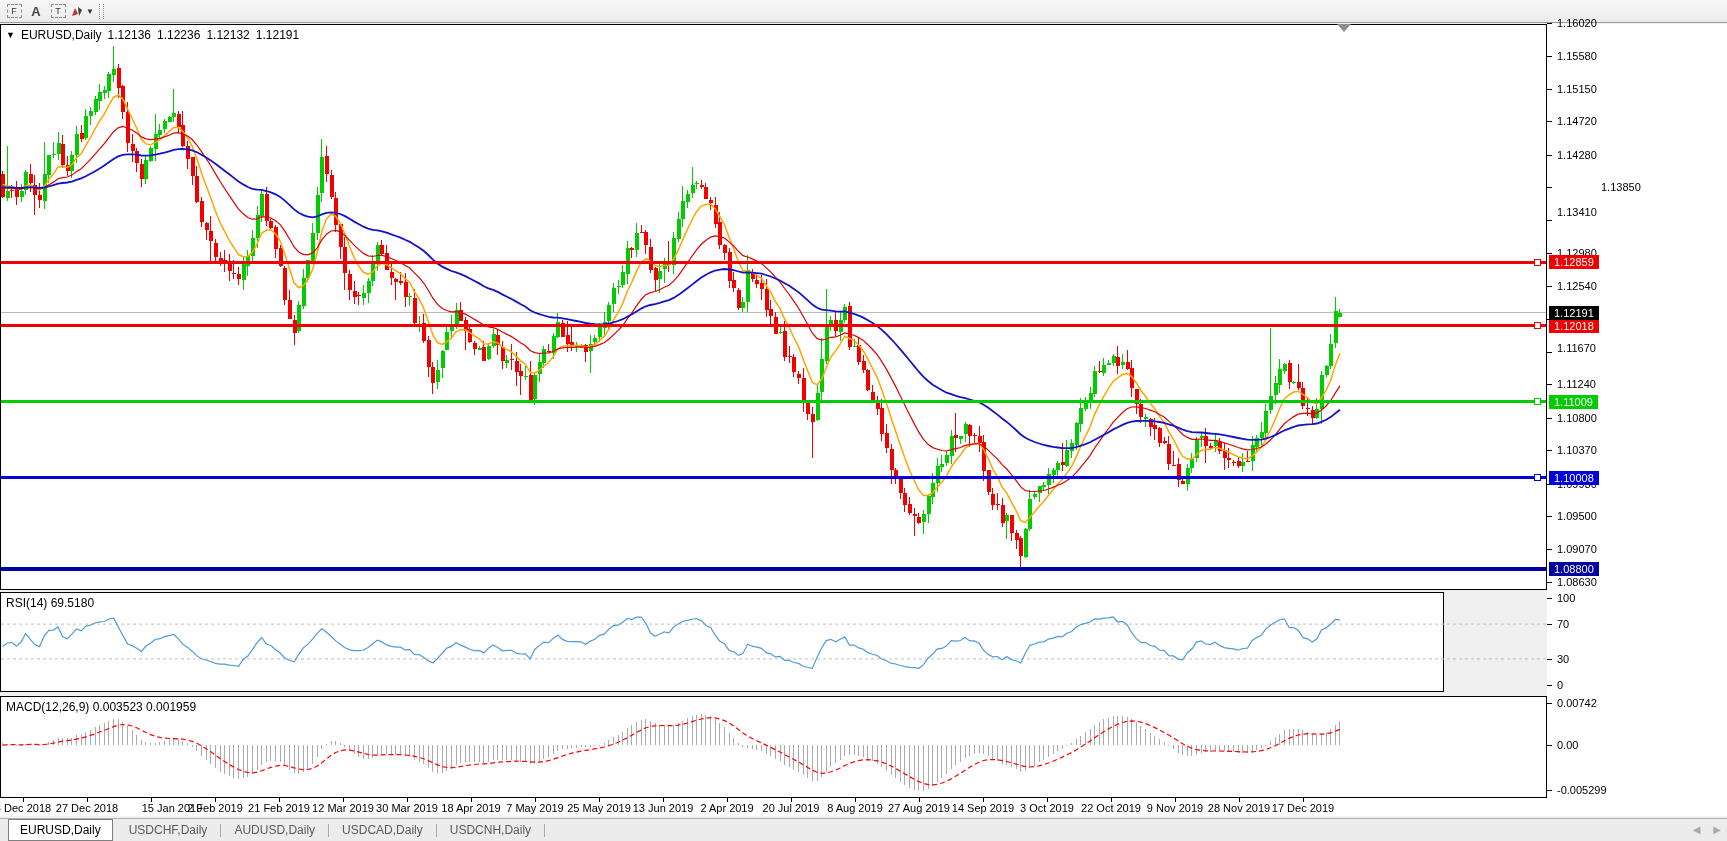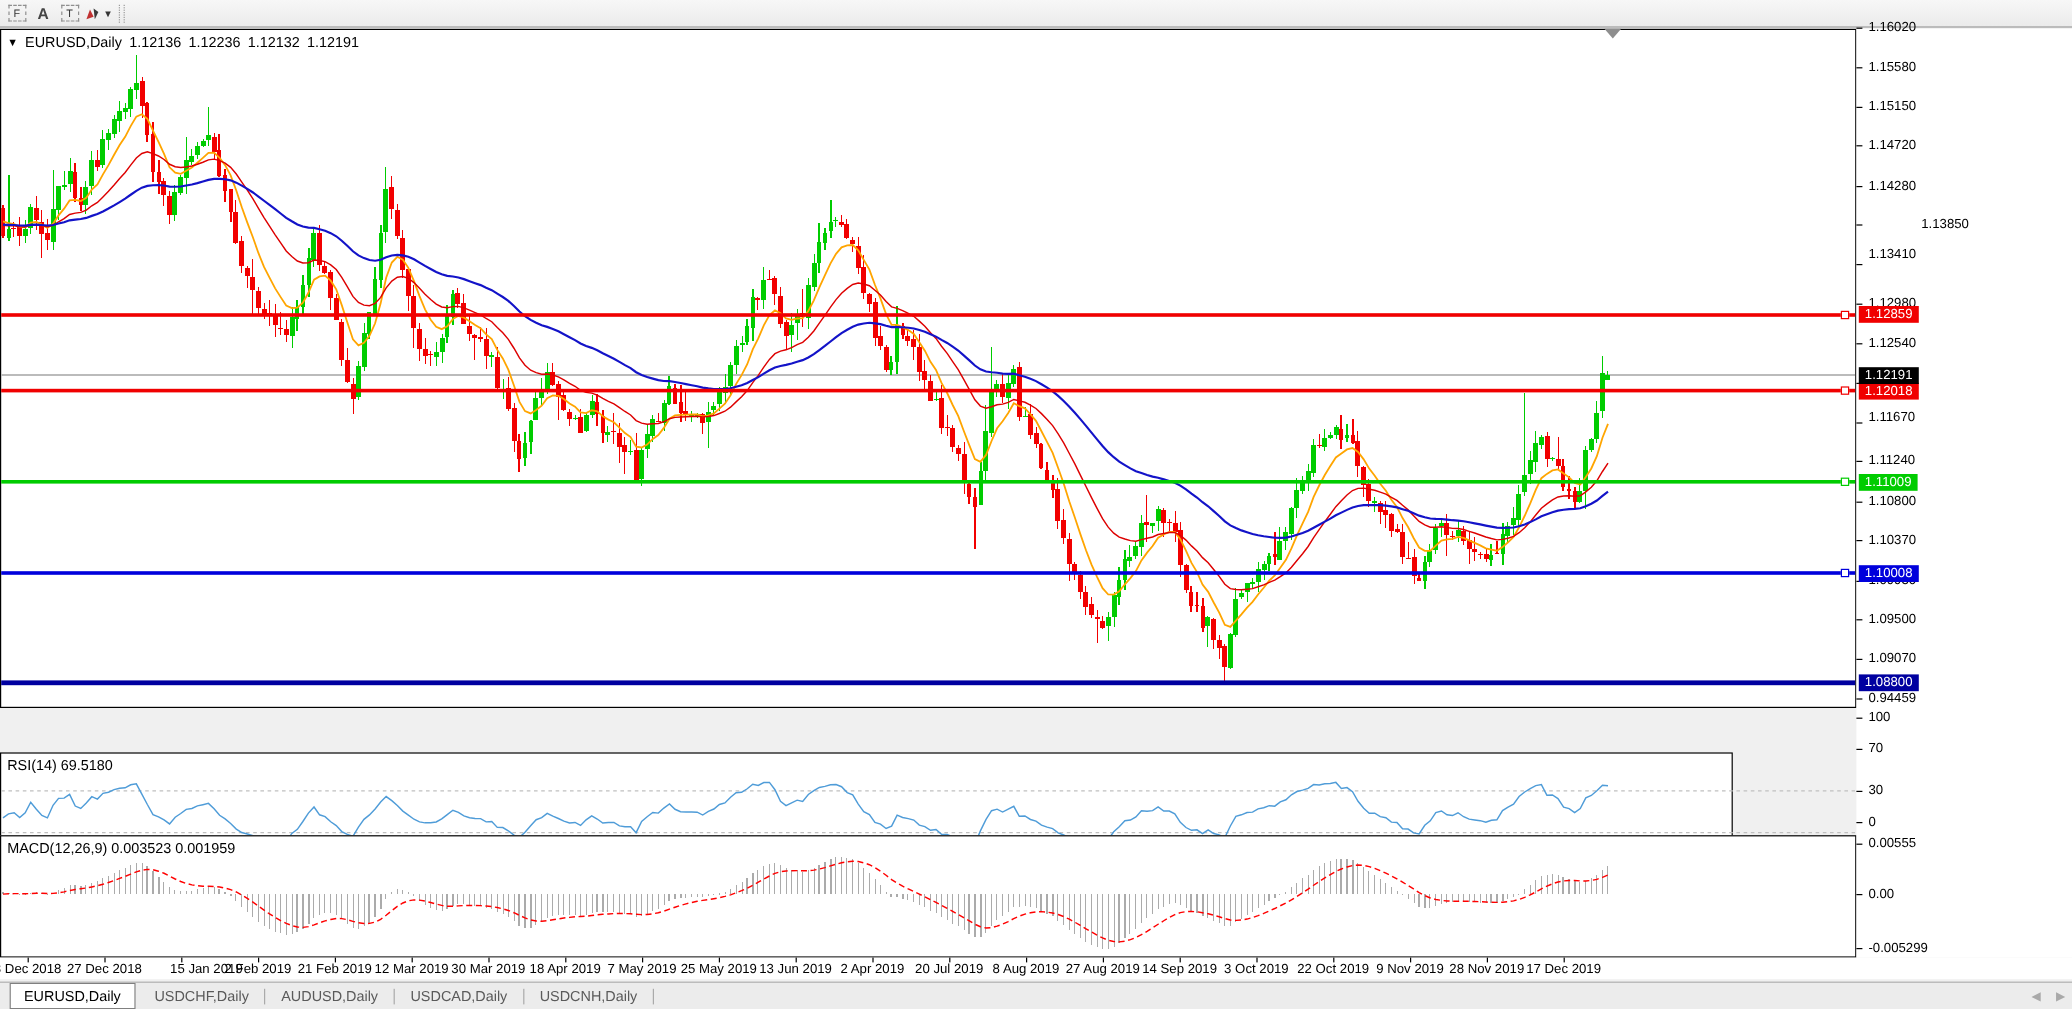--- a/index.html
+++ b/index.html
@@ -20,21 +20,21 @@
     text-align:center;color:#333;box-sizing:border-box;}
   .plain-glyph{font-size:13px;font-weight:bold;color:#444;}
   .caret{font-size:8px;color:#333;margin-left:2px;}
   .tb-grip{width:3px;height:15px;border-left:1px dotted #999;border-right:1px dotted #999;margin:0 6px 0 4px;}
   .tb-sep{width:1px;height:15px;background:#b5b5b5;margin:0 4px;}
   .tf-btn{padding:0 5px;border:1px solid transparent;}
   .tf-btn.active{background:#fcfcfc;border:1px solid #8a8a8a;}
   
   .panel{position:absolute;background:#fff;border:1px solid #000;box-sizing:border-box;}
   #main-panel{left:0;top:24px;width:1547px;height:566px;}
-  #rsi-panel{left:0;top:592px;width:1444px;height:100px;margin-top:35px;}
+  #rsi-panel{left:0;top:592px;width:1444px;height:100px;}
   #macd-panel{left:0;top:696px;width:1547px;height:102px;}
   #scale-col{position:absolute;left:1547px;top:24px;width:180px;height:774px;background:#fff;}
   .panel svg{position:absolute;left:0;top:0;}
   .pane-label{position:absolute;left:5px;top:3px;font-size:12px;color:#000;white-space:pre;z-index:6;}
   .ohlc{display:flex;align-items:center;gap:0;}
   .ohlc .tri{font-size:9px;color:#000;margin-right:6px;}
   .ohlc span{margin-right:6px;}
   .hline{position:absolute;left:0;z-index:5;}
   .hline-handle{position:absolute;width:7px;height:7px;background:#fff;box-sizing:border-box;z-index:6;}
   .shift-marker{position:absolute;top:-1px;width:0;height:0;z-index:7;
@@ -1027,36 +1027,36 @@
     <div class="ticklabel" style="top: 388px;">1.10800</div>
     <div class="tickmark" style="top: 426px;"></div>
     <div class="ticklabel" style="top: 420px;">1.10370</div>
     <div class="tickmark" style="top: 460px;"></div>
     <div class="ticklabel" style="top: 454px;">1.09930</div>
     <div class="tickmark" style="top: 492px;"></div>
     <div class="ticklabel" style="top: 486px;">1.09500</div>
     <div class="tickmark" style="top: 525px;"></div>
     <div class="ticklabel" style="top: 519px;">1.09070</div>
     <div class="tickmark" style="top: 558px;"></div>
-    <div class="ticklabel" style="top: 552px;">0.94459</div>
+    <div class="ticklabel" style="top: 552px;">1.08630</div>
     <div class="pricebadge" style="top: 231px; background: rgb(240, 0, 0); color: rgb(255, 255, 255);">1.12859</div>
     <div class="pricebadge" style="top: 295px; background: rgb(240, 0, 0); color: rgb(255, 255, 255);">1.12018</div>
     <div class="pricebadge" style="top: 371px; background: rgb(0, 204, 0); color: rgb(255, 255, 255);">1.11009</div>
     <div class="pricebadge" style="top: 447px; background: rgb(0, 0, 220); color: rgb(255, 255, 255);">1.10008</div>
     <div class="pricebadge" style="top: 538px; background: rgb(0, 0, 160); color: rgb(255, 255, 255);">1.08800</div>
     <div class="pricebadge" style="top: 282px; background: rgb(0, 0, 0); color: rgb(255, 255, 255);">1.12191</div>
     <div class="scale-sub" style="top: 568px;">100</div>
     <div class="tickmark" style="top: 574px;"></div>
     <div class="scale-sub" style="top: 594px;">70</div>
     <div class="tickmark" style="top: 600px;"></div>
     <div class="scale-sub" style="top: 629px;">30</div>
     <div class="tickmark" style="top: 635px;"></div>
     <div class="scale-sub" style="top: 655px;">0</div>
     <div class="tickmark" style="top: 661px;"></div>
-    <div class="scale-sub" style="top: 673px;">0.00555</div>
+    <div class="scale-sub" style="top: 673px;">0.00742</div>
     <div class="tickmark" style="top: 679px;"></div>
     <div class="scale-sub" style="top: 715px;">0.00</div>
     <div class="tickmark" style="top: 721px;"></div>
     <div class="scale-sub" style="top: 760px;">-0.005299</div>
     <div class="tickmark" style="top: 766px;"></div>
   </div>
 
 <div id="date-axis">
     <div class="date-tick" style="left: 23px;"></div>
     <div class="date-label" style="left: 23px;">8 Dec 2018</div>

